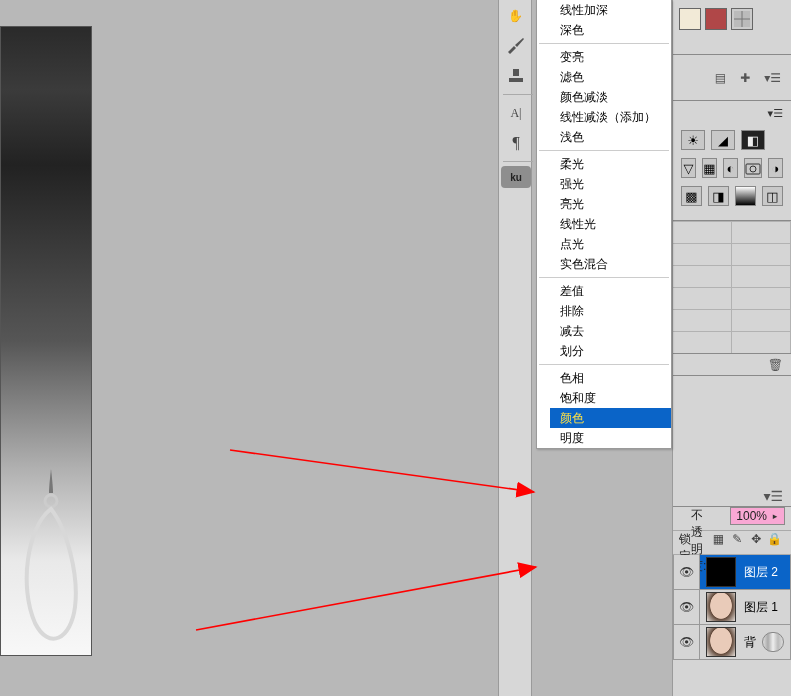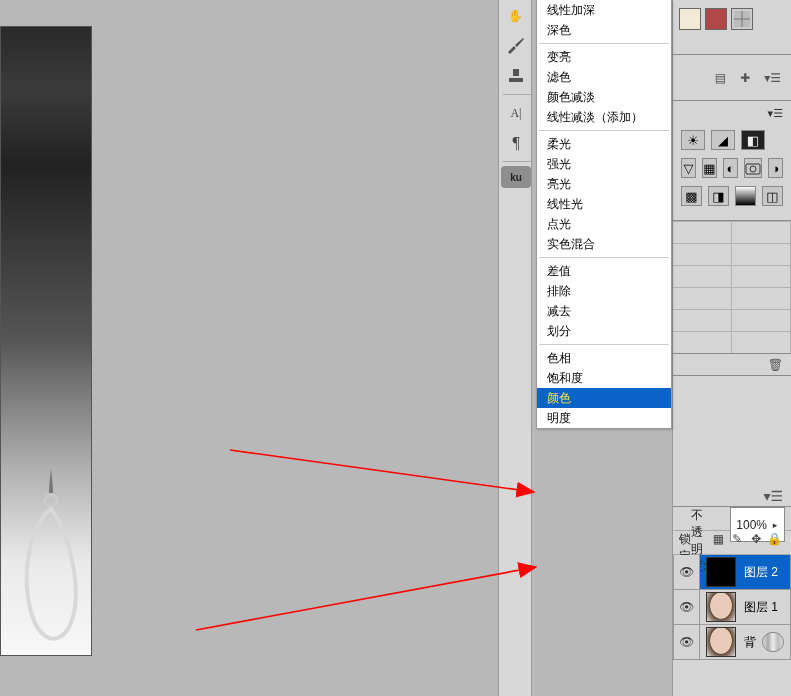--- a/index.html
+++ b/index.html
@@ -9,21 +9,21 @@
   .photo { position: absolute; left: 0; top: 26px; width: 92px; height: 630px; background: linear-gradient(180deg,#2a2a2a 0%,#3b3b3b 10%,#222 22%,#565656 50%,#afafaf 70%,#e9e9e9 85%,#f8f8f8 100%); border: 1px solid #555; }
   .earring { position: absolute; left: 20px; top: 440px; width: 60px; height: 180px; }
   .earring svg { width: 100%; height: 100%; }
 
   .toolbar { position: absolute; left: 498px; top: 0; width: 34px; height: 696px; background: #d7d7d7; border-left: 1px solid #9a9a9a; border-right: 1px solid #9a9a9a; }
   .tool { width: 30px; height: 28px; margin: 2px; display: flex; align-items: center; justify-content: center; color: #444; }
   .tool.sep { height: 1px; background: #aaa; margin: 4px 4px; }
   .tool.kube { background: #8e8e8e; border-radius: 4px; font-size: 10px; font-weight: bold; color: #222; height: 22px; }
 
   .dropdown { position: absolute; left: 536px; top: 0; width: 136px; background: #fff; border: 1px solid #9a9a9a; border-top: none; box-shadow: 1px 1px 2px rgba(0,0,0,0.2); z-index: 10; }
-  .dd-item { height: 20px; line-height: 20px; padding: 0 10px; color: #000; cursor: default; white-space: nowrap; }
+  .dd-item { height: 20px; line-height: 20px; padding: 0 10px; color: #000; cursor: default; white-space: nowrap; margin-left: 13px; }
   .dd-item.selected { background: #0a64c8; color: #fde047; }
   .dd-sep { height: 1px; background: #ccc; margin: 3px 2px; }
 
   .right-panels { position: absolute; left: 672px; top: 0; right: 0; height: 696px; background: #d5d5d5; border-left: 1px solid #9a9a9a; }
 
   .swatches { height: 55px; border-bottom: 1px solid #8a8a8a; display: flex; gap: 4px; padding: 8px 6px; align-items: flex-start; }
   .sw { width: 22px; height: 22px; border: 1px solid #666; }
   .sw-icon { width: 22px; height: 22px; border: 1px solid #666; display:flex; align-items:center; justify-content:center; font-size:14px; background:#ccc;}
 
   .adj-panel { padding: 6px 0 10px 0; border-bottom: 1px solid #8a8a8a; }
@@ -33,21 +33,21 @@
 
   .empty-grid { padding: 0; border-bottom: 1px solid #8a8a8a; }
   .grid-row { height: 22px; border-top: 1px solid #b2b2b2; display: flex; }
   .grid-cell { flex: 1; border-right: 1px solid #b2b2b2; }
 
   .strip { height: 22px; border-bottom: 1px solid #8a8a8a; display: flex; align-items: center; justify-content: flex-end; padding-right: 8px; gap: 10px; font-size: 14px; color: #555; }
 
   .layers-panel { position: absolute; left: 0; right: 0; bottom: 0; top: 485px; background: #d5d5d5; }
   .layers-head { padding: 0; }
   .opt-row { display: flex; align-items: flex-start; height: 24px; padding: 0 6px; gap: 12px; border-bottom: 1px solid #aaa; font-size: 12px; color: #222; }
-  .pct-box { display: inline-flex; align-items: center; border: 1px solid #8a8a8a; background: #ffffff; height: 35px; padding: 0 3px; margin-left: 4px; }
+  .pct-box { display: inline-flex; align-items: center; border: 1px solid #8a8a8a; background: #f9a8d4; height: 18px; padding: 0 3px; margin-left: 4px; }
   .pct-box span { padding: 0 2px; }
   .pct-arrow { width: 12px; text-align: center; font-size: 9px; color: #333; }
   .lock-icons { display: flex; gap: 3px; margin-left: 4px; }
   .lock-icons span { width: 16px; height: 16px; display: inline-flex; align-items:center; justify-content:center; font-size: 12px; color: #444;}
 
   .layer-list { overflow: hidden; }
   .layer { display: flex; align-items: center; height: 36px; border: 1px solid #999; margin-top: -1px; }
   .layer.sel { background: #0a64c8; color: #fff; }
   .layer .eye { width: 26px; height: 34px; display:flex; align-items:center; justify-content:center; color:#333; border-right: 1px solid #999; background:#d5d5d5;}
   .layer.sel .eye { background:#d5d5d5; }
@@ -95,20 +95,21 @@
 </div>
 
 <div class="dropdown" id="dropdown">
     <div class="dd-item">线性加深</div>
     <div class="dd-item">深色</div>
     <div class="dd-sep"></div>
     <div class="dd-item">变亮</div>
     <div class="dd-item">滤色</div>
     <div class="dd-item">颜色减淡</div>
     <div class="dd-item">线性减淡（添加）</div>
+    <div class="dd-item">浅色</div>
     <div class="dd-sep"></div>
     <div class="dd-item">柔光</div>
     <div class="dd-item">强光</div>
     <div class="dd-item">亮光</div>
     <div class="dd-item">线性光</div>
     <div class="dd-item">点光</div>
     <div class="dd-item">实色混合</div>
     <div class="dd-sep"></div>
     <div class="dd-item">差值</div>
     <div class="dd-item">排除</div>

